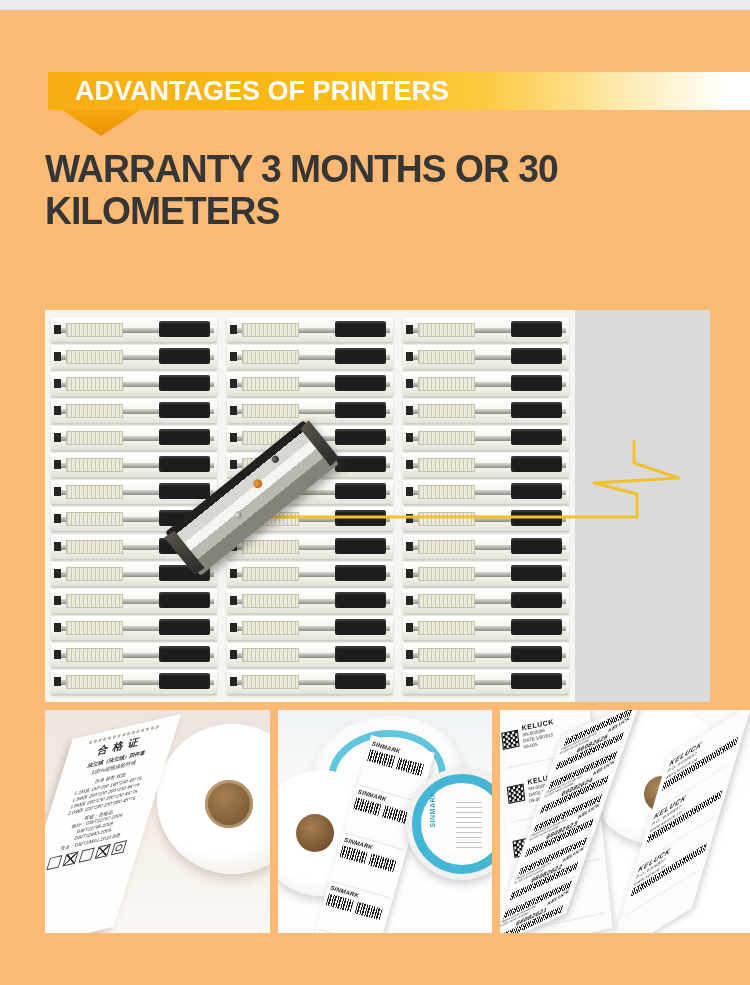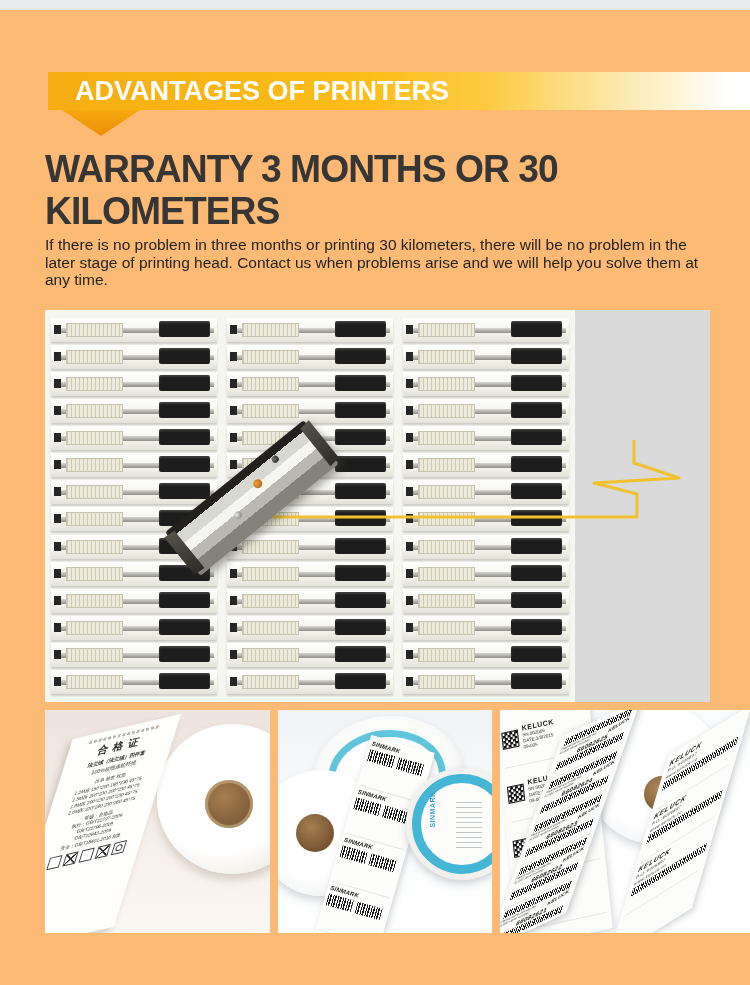--- a/index.html
+++ b/index.html
@@ -150,21 +150,20 @@
         <linearGradient id="triG" x1="0" y1="0" x2="0" y2="1">
       <stop offset="0" stop-color="#f6a90f"></stop>
           <stop offset="1" stop-color="#ee8d05"></stop>
     </linearGradient>
       </defs>
     <polygon points="1,0 79,0 40,26" fill="url(#triG)"></polygon>
   </svg>
 
   <h1 class="headline"><span>WARRANTY 3 MONTHS OR 30</span><br><span>KILOMETERS</span></h1>
 
-  <p class="intro">If there is no problem in three months or printing 30 kilometers,  there will be no problem in the later stage of printing head.  Contact us when problems  arise and  we will help you solve them at any time.</p>
 
   <div class="main-image">
     <div class="tray-area" id="trayArea">
         <div class="tray-col">
           <div class="ph-row">
             <div class="ph-base"></div>
             <div class="ph-cream"></div>
             <div class="ph-sq"></div>
             <div class="ph-black"></div>
           </div>

